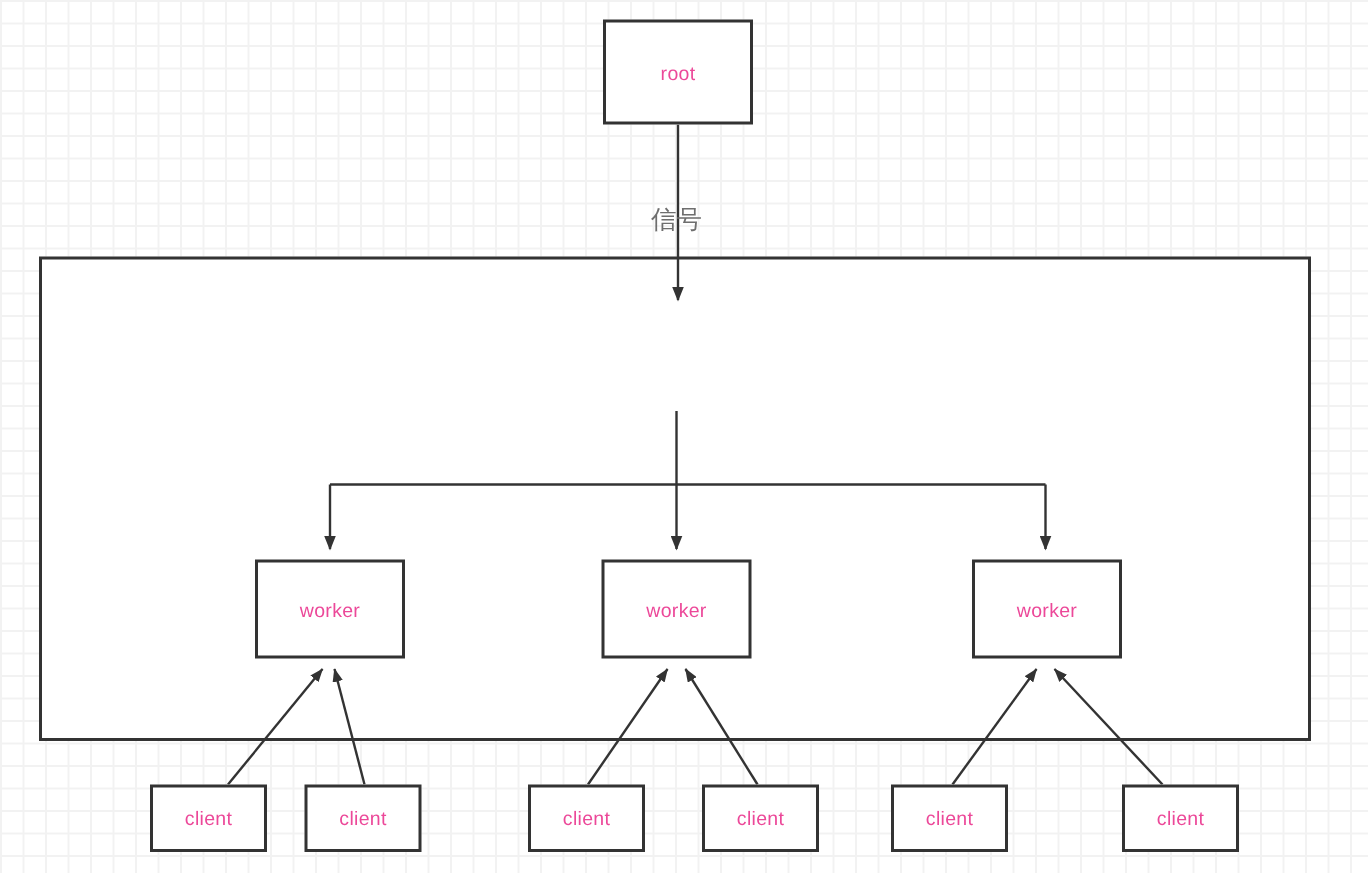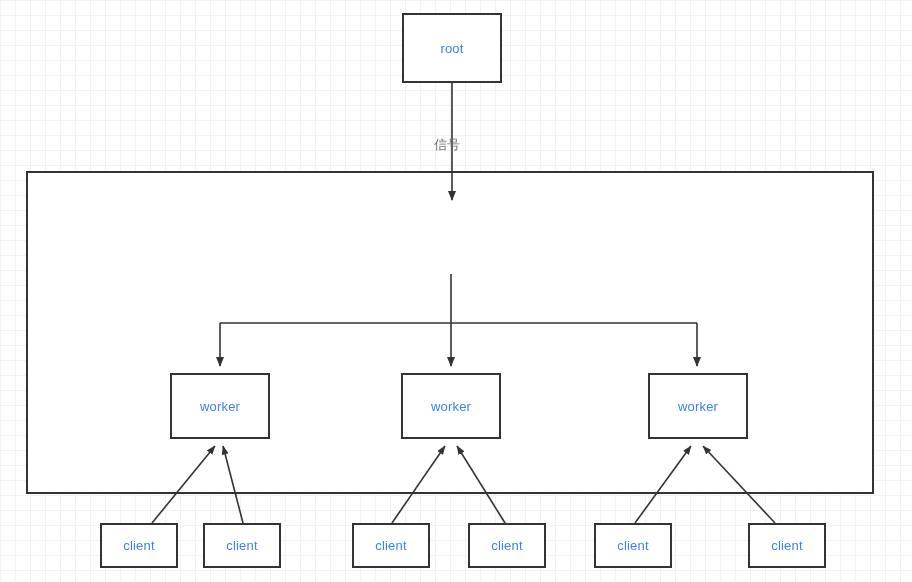--- a/index.html
+++ b/index.html
@@ -36,35 +36,35 @@
     overflow: visible;
   }
   .node {
     position: absolute;
     box-sizing: border-box;
     background: #ffffff;
     border: 2px solid #333333;
     display: flex;
     align-items: center;
     justify-content: center;
-    color: #3b82f6;
+    color: #ec4899;
     font-size: 13px;
     line-height: 1;
     letter-spacing: 0.2px;
   }
   .group-box {
     position: absolute;
     box-sizing: border-box;
     background: #ffffff;
     border: 2px solid #333333;
   }
   .edge-label {
     position: absolute;
     color: #6e6e6e;
-    font-size: 13px;
+    font-size: 17px;
     line-height: 1;
     white-space: nowrap;
     background: transparent;
   }
   .n-root   { left: 402px; top: 13px;  width: 100px; height: 70px; }
   .n-master { left: 401px; top: 207px; width: 100px; height: 67px; }
   .n-w0     { left: 170px; top: 373px; width: 100px; height: 66px; }
   .n-w1     { left: 401px; top: 373px; width: 100px; height: 66px; }
   .n-w2     { left: 648px; top: 373px; width: 100px; height: 66px; }
   .n-c0     { left: 100px; top: 523px; width: 78px;  height: 45px; }

